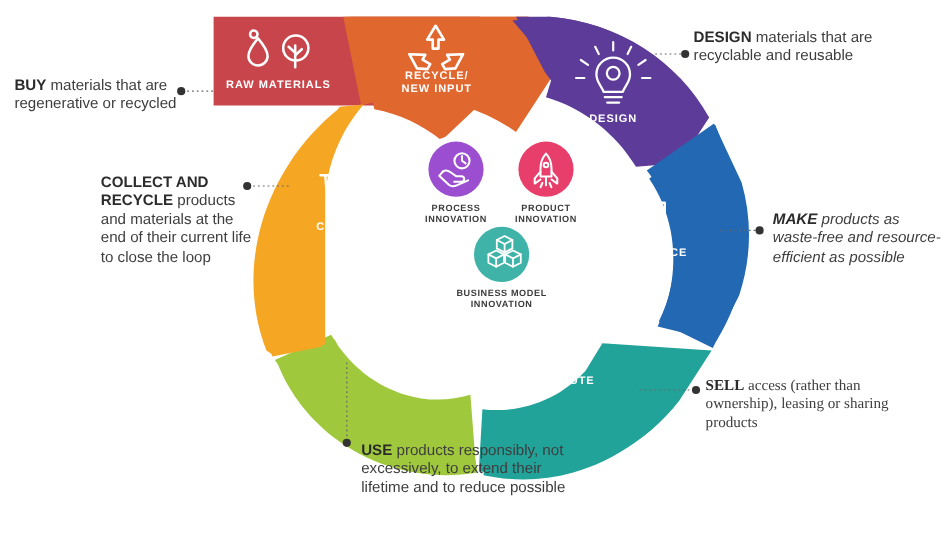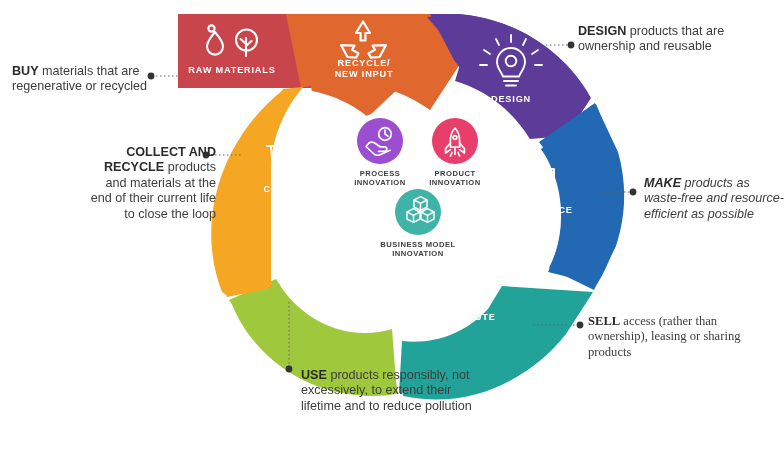--- a/index.html
+++ b/index.html
@@ -10,21 +10,21 @@
     color:#3a3a3a;
     overflow:hidden;
     position:relative;
   }
   #stage{position:absolute;left:0;top:0;width:784px;height:464px;}
   svg#wheel{position:absolute;left:0;top:0;width:784px;height:464px;}
 
   .callout{position:absolute;font-size:12.6px;line-height:15.4px;color:#3d3d3d;letter-spacing:0px;}
   .callout b{font-weight:bold;color:#2b2b2b;}
   .c-buy{left:12px;top:64px;width:150px;}
-  .c-collect{left:84px;top:145px;width:132px;text-align:right;}
+  .c-collect{left:84px;top:145px;width:132px;}
   .c-design{left:578px;top:24px;width:160px;}
   .c-make{left:644px;top:176px;width:140px;font-style:italic;}
   .c-sell{left:588px;top:314px;width:160px;font-family:Liberation Serif, serif;}
   .c-use{left:301px;top:368px;width:172px;}
 
   .seg-label{
     font-size:9.2px;font-weight:bold;fill:#ffffff;
     letter-spacing:0.8px;text-anchor:middle;
     font-family:"Liberation Sans", sans-serif;
   }
@@ -251,28 +251,28 @@
 
   <div class="callout c-buy">
     <b>BUY</b><span> materials that are regenerative or recycled</span>
   </div>
 
   <div class="callout c-collect">
     <b>COLLECT AND RECYCLE</b><span> products and materials at the end of their current life to close the loop</span>
   </div>
 
   <div class="callout c-design">
-    <b>DESIGN</b><span> products that are ownership and reusable</span>
+    <b>DESIGN</b><span> materials that are recyclable and reusable</span>
   </div>
 
   <div class="callout c-make">
     <b>MAKE</b><span> products as waste-free and resource-efficient as possible</span>
   </div>
 
   <div class="callout c-sell">
     <b>SELL</b><span> access (rather than ownership), leasing or sharing products</span>
   </div>
 
   <div class="callout c-use">
-    <b>USE</b><span> products responsibly, not excessively, to extend their lifetime and to reduce pollution</span>
+    <b>USE</b><span> products responsibly, not excessively, to extend their lifetime and to reduce possible</span>
   </div>
 
 </div>
 
 </body></html>

